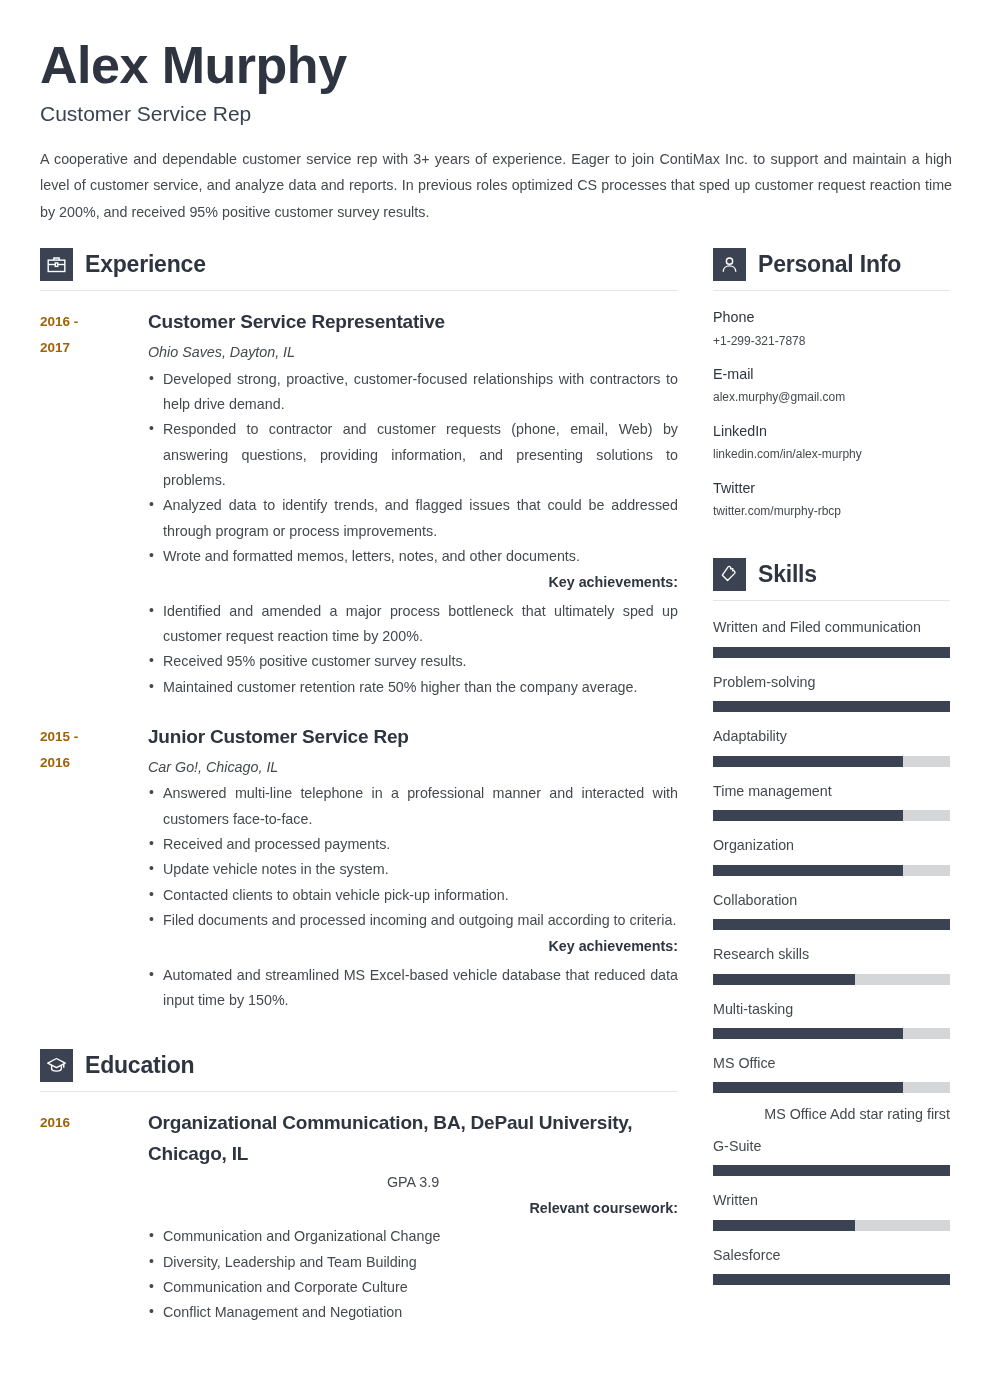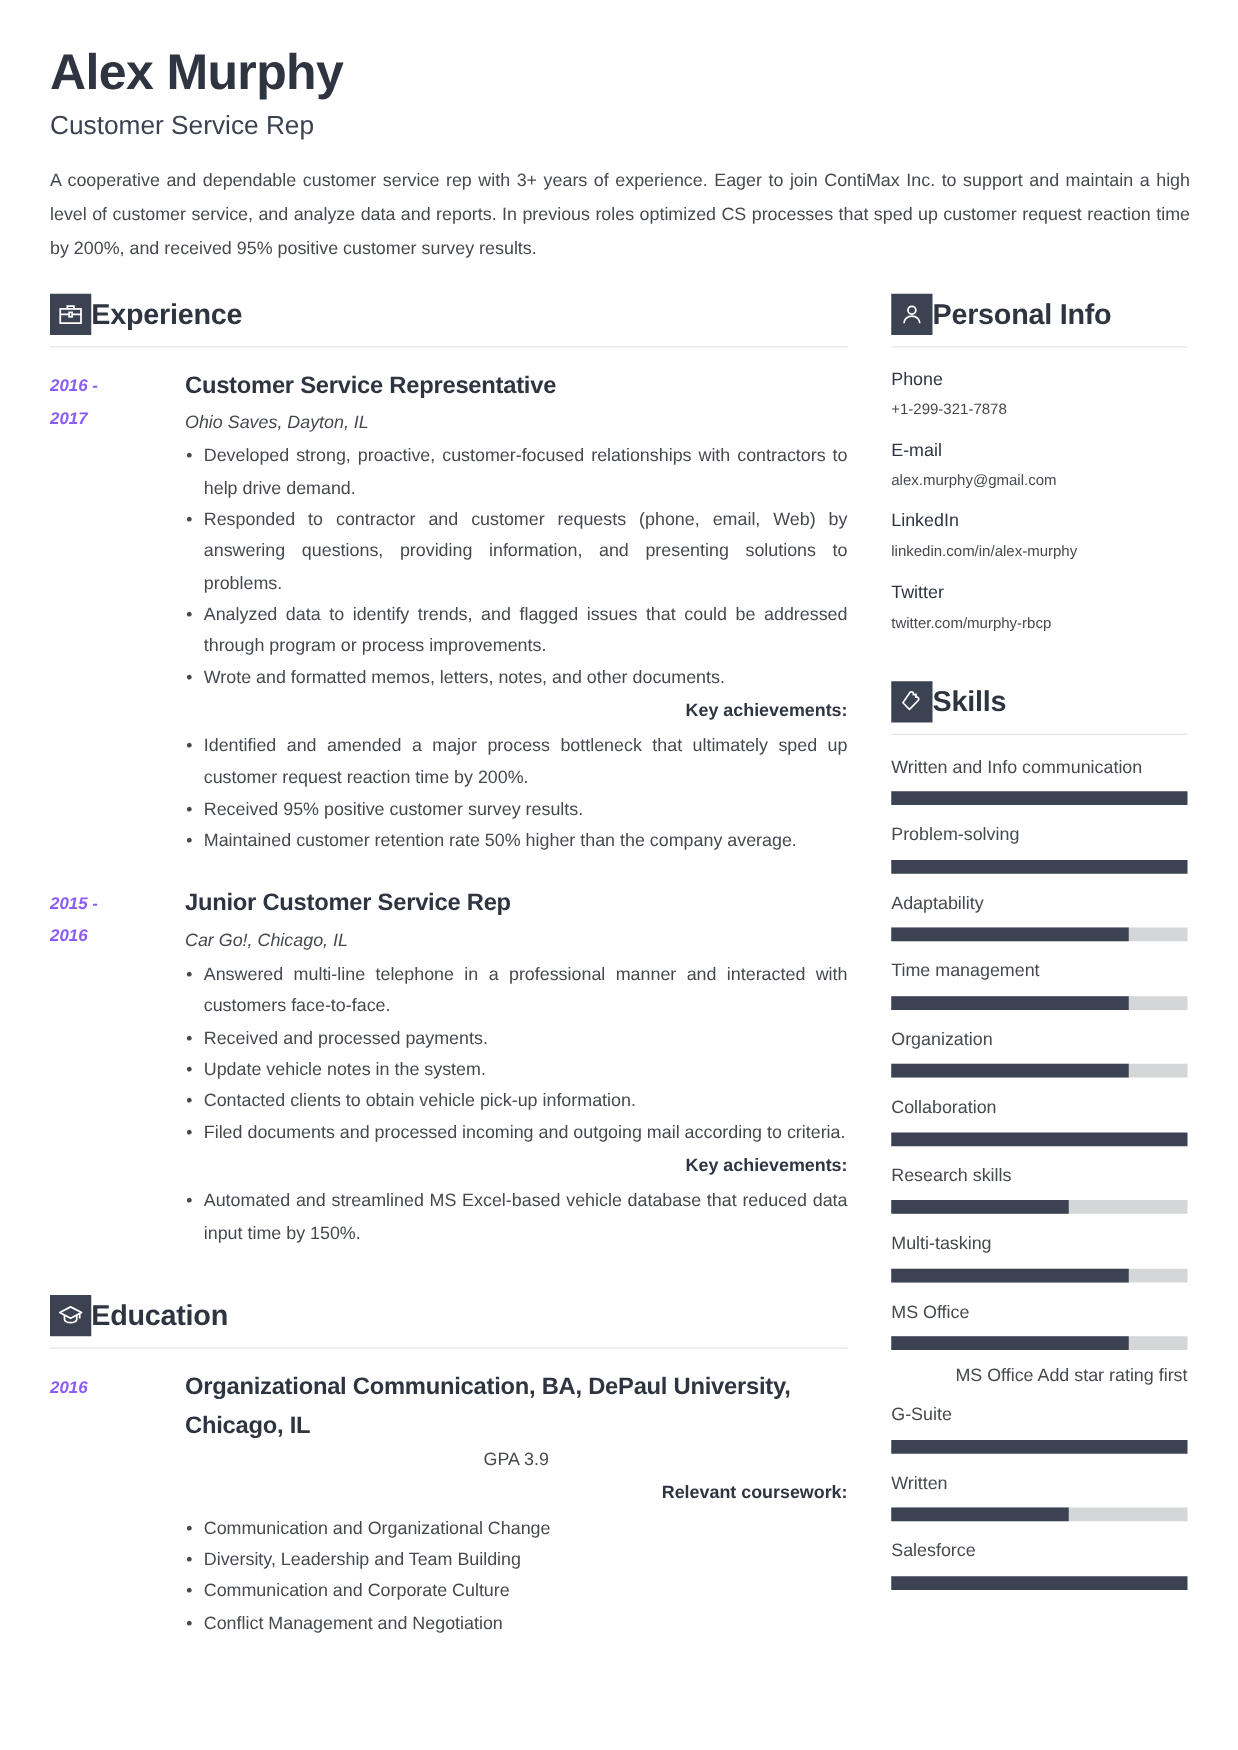--- a/index.html
+++ b/index.html
@@ -16,21 +16,21 @@
   .page {
     width: 990px;
     height: 1400px;
     padding: 36px 40px 0 40px;
     position: relative;
   }
 
   
   .header { margin-bottom: 18px; }
   .full-name {
-    font-size: 40px;
+    font-size: 52px;
     font-weight: bold;
     color: #2e3440;
     letter-spacing: -0.5px;
     line-height: 1.12;
   }
   .job-title {
     font-size: 21px;
     font-weight: normal;
     color: #3b4252;
     margin-top: 6px;
@@ -51,20 +51,21 @@
     margin-top: 22px;
     align-items: flex-start;
   }
   .col-main { width: 638px; flex: 0 0 638px; }
   .col-side { width: 237px; flex: 0 0 237px; margin-left: 35px; }
 
   
   .section-head {
     display: flex;
     align-items: center;
+    gap: 12px;
     margin-bottom: 9px;
   }
   .sec-icon {
     width: 33px;
     height: 33px;
     background: #3b4252;
     display: flex;
     align-items: center;
     justify-content: center;
     flex: 0 0 33px;
@@ -82,24 +83,23 @@
     margin-bottom: 16px;
   }
 
   
   .entry { display: flex; margin-bottom: 4px; }
   .entry-date {
     width: 108px;
     flex: 0 0 108px;
     font-size: 13.5px;
     font-weight: bold;
-    color: #8b5cf6;
+    color: #a16207;
     line-height: 1.92;
     padding-top: 2px;
-    font-style: italic;
   }
   .entry-body { flex: 1 1 auto; }
   .entry-title {
     font-size: 19px;
     font-weight: bold;
     color: #2e3440;
     line-height: 1.62;
     letter-spacing: -0.2px;
   }
   .entry-sub {
@@ -320,21 +320,21 @@
             <svg width="21" height="21" viewBox="0 0 24 24" fill="none" stroke="#ffffff" stroke-width="1.5" stroke-linejoin="round">
               <path d="M10.4 3.2 a1.9 1.9 0 0 1 2.9 2.3 l2.6-.3 -.3 2.6 a1.9 1.9 0 0 1 2.3 2.9 l-8.1 8.1 -6-6 Z"></path>
             </svg>
           </span>
           <span class="sec-title">Skills</span>
         </div>
         <div class="sec-rule"></div>
 
         <div id="skills-list">
             <div class="skill-row">
-              <div class="skill-name">Written and Info communication</div>
+              <div class="skill-name">Written and Filed communication</div>
               <div class="skill-track">
                 <div class="skill-fill" style="width: 100%;"></div>
               </div>
             </div>
             <div class="skill-row">
               <div class="skill-name">Problem-solving</div>
               <div class="skill-track">
                 <div class="skill-fill" style="width: 100%;"></div>
               </div>
             </div>

